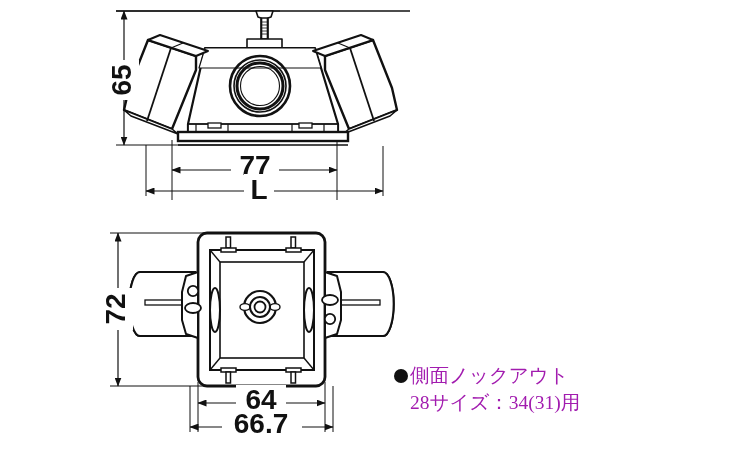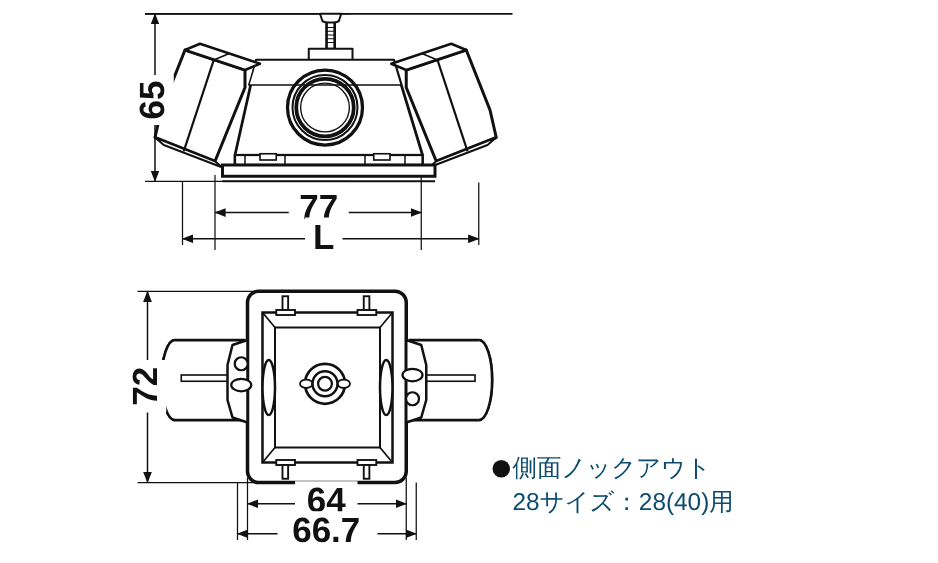--- a/index.html
+++ b/index.html
@@ -12,24 +12,24 @@
   svg{display:block;}
   .dim-text{
     font-family:"Liberation Sans","DejaVu Sans",sans-serif;
     font-weight:700;
     fill:#111111;
   }
   .note-block{
     position:absolute;
     left:394px;top:362px;
     width:352px;
-    font-family:Liberation Sans, sans-serif;
+    font-family:Liberation Serif, serif;
     font-size:19.5px;
     line-height:27px;
-    color:#0c4a6e;
+    color:#a21caf;
     letter-spacing:0px;
     white-space:nowrap;
   }
   .note-line{display:block;}
   .note-line.indent{padding-left:16px;}
   .bullet-dot{
     display:inline-block;
     width:14px;height:14px;border-radius:50%;
     background:#111111;
     vertical-align:-1px;
@@ -228,16 +228,16 @@
       <g>
         <line x1="190" y1="427" x2="333" y2="427" stroke="#111111" stroke-width="1.2" marker-start="url(#arrTail)" marker-end="url(#arrHead)"></line>
         <rect x="222" y="409" width="80" height="34" fill="#ffffff" stroke="none"></rect>
         <text class="dim-text" x="261" y="426" font-size="28" text-anchor="middle" dominant-baseline="middle">66.7</text>
       </g>
     </g>
   </svg>
 
   <div class="note-block">
     <span class="note-line"><span class="bullet-dot"></span><span>側面ノックアウト</span></span>
-    <span class="note-line indent">28サイズ：28(40)用</span>
+    <span class="note-line indent">28サイズ：34(31)用</span>
   </div>
 
 </div>
 
 </body></html>

